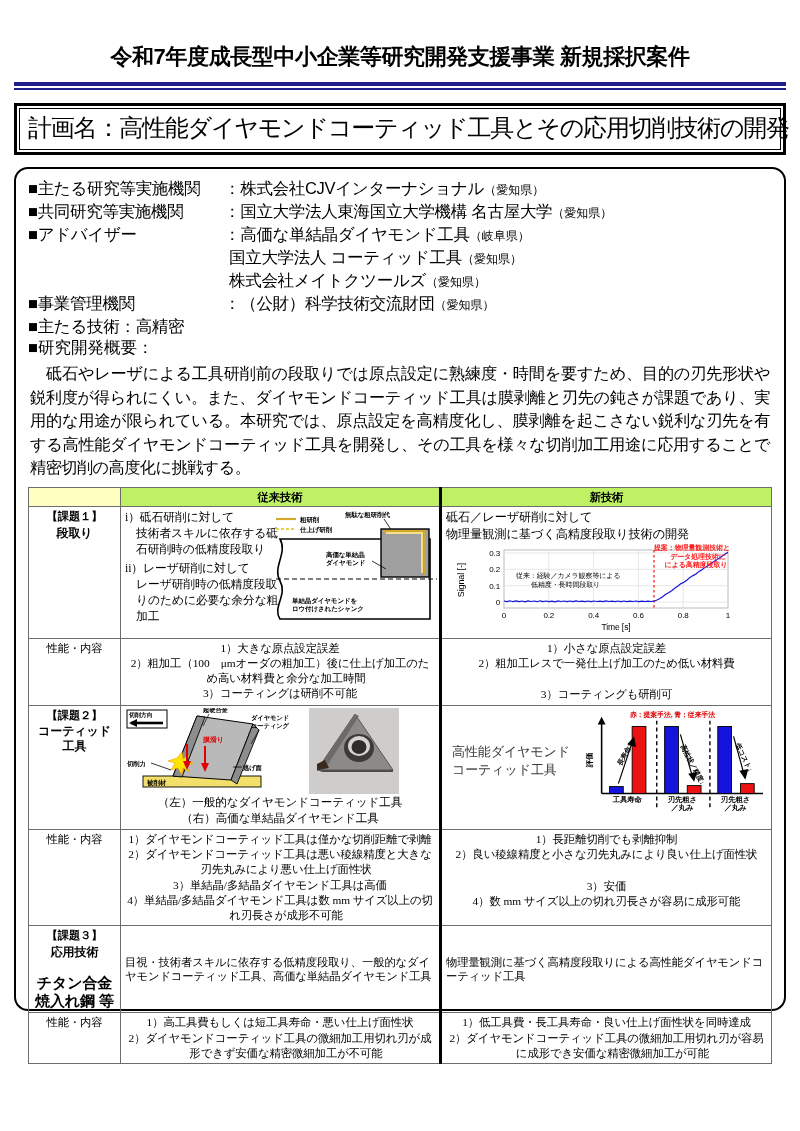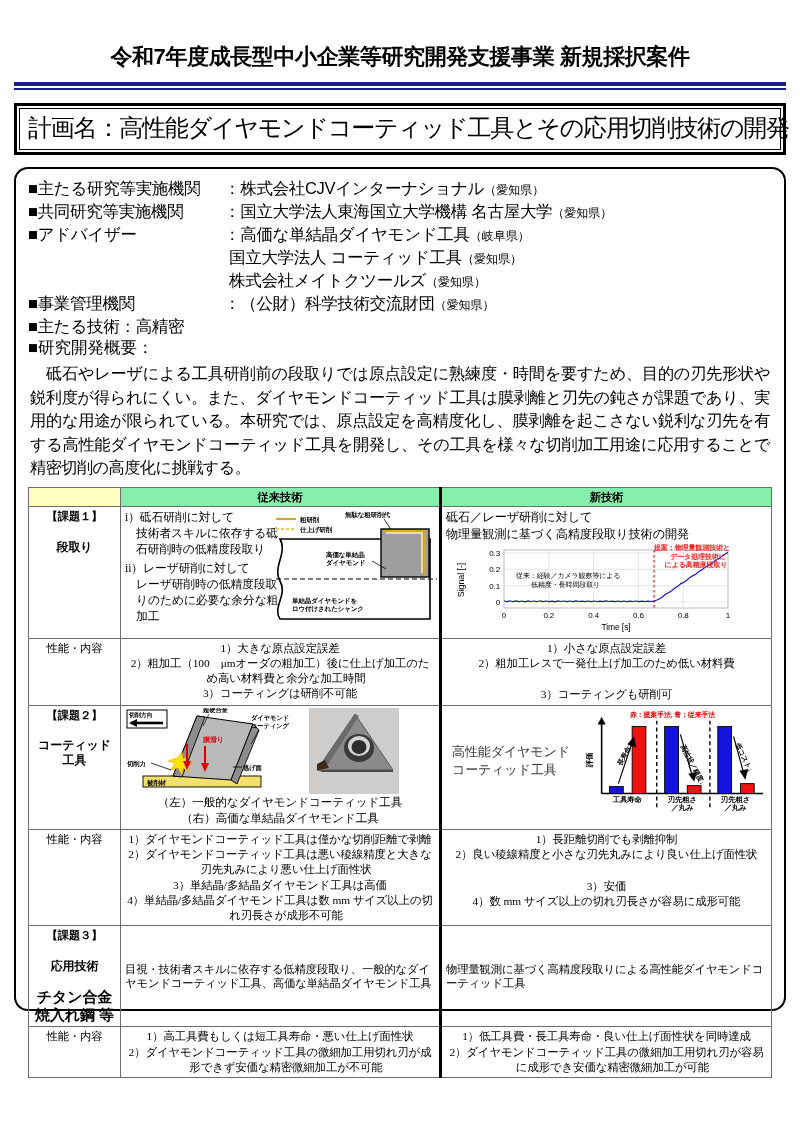--- a/index.html
+++ b/index.html
@@ -111,21 +111,21 @@
     padding: 2px 4px;
     font-size: 11.3px;
     line-height: 14.5px;
     letter-spacing: -0.1px;
   }
   .col-label { width: 92px; }
   .col-old   { width: 320px; }
   .col-new   { width: auto; }
 
   th.hdr {
-    background: #86efac;
+    background: #bef264;
     text-align: center;
     font-weight: bold;
     font-size: 12px;
     font-family: "Liberation Sans", "DejaVu Sans", sans-serif;
     padding: 1px 0 2px 0;
   }
   th.hdr-blank { background: #ffffbf; }
   
   .sep-left { border-left: 3px solid #000 !important; margin-left: 21px; }
 
@@ -134,21 +134,21 @@
     vertical-align: middle;
     font-family: "Liberation Sans", "DejaVu Sans", sans-serif;
     font-weight: bold;
     font-size: 12.5px;
     line-height: 17px;
   }
   td.theme .sub {
     font-weight: bold;
     font-size: 12px;
     display: block;
-    margin-top: 16px;
+    margin-top: 2px;
   }
   td.theme .sub2 {
     font-weight: bold;
     font-size: 15px;
     display: block;
     line-height: 18px;
     margin-top: 15px;
   }
   td.perf {
     text-align: center;

